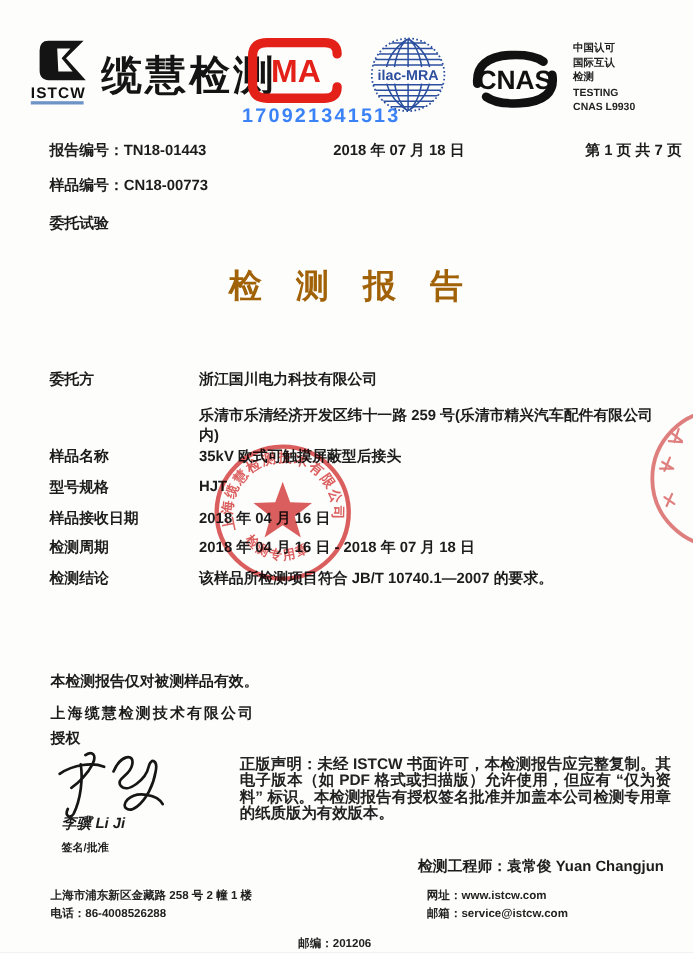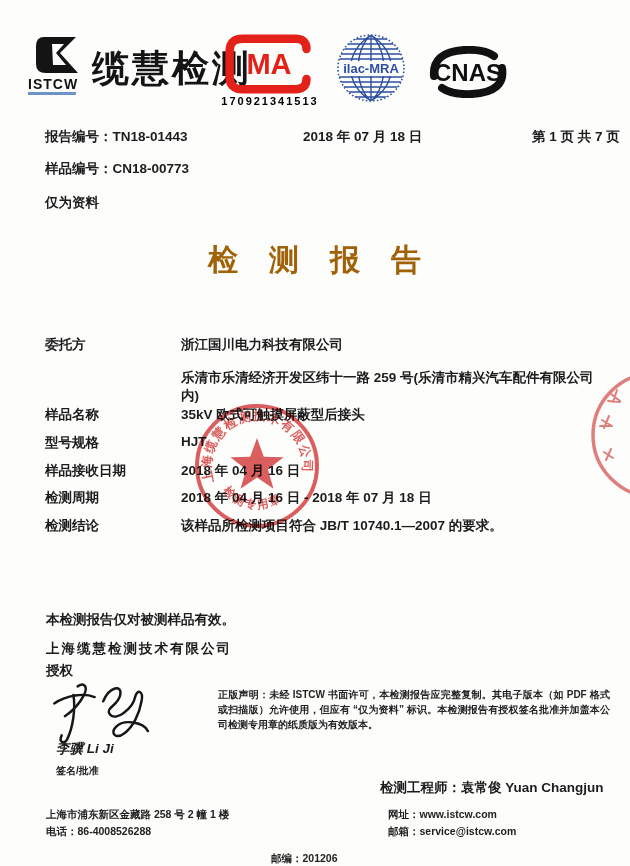--- a/index.html
+++ b/index.html
@@ -8,21 +8,21 @@
     background:#fdfdfc;overflow:hidden;
     font-family:"Liberation Sans","DejaVu Sans",sans-serif;
     color:#1c1c1c;
   }
   .abs{position:absolute;}
   
   .brand-cn{left:92px;top:44px;font-size:37px;font-weight:900;letter-spacing:3px;color:#141414;}
   .istcw-text{left:28px;top:76px;font-size:14px;font-weight:900;letter-spacing:1px;color:#111;}
   .istcw-tagline{left:28px;top:92px;width:48px;height:3px;background:#4a78b8;opacity:.8;}
   .cma-wrap{left:222px;top:34px;width:94px;height:60px;}
-  .cma-num{left:220px;top:95px;width:100px;text-align:center;font-size:11px;font-weight:900;letter-spacing:2px;color:#000000;}
+  .cma-num{left:220px;top:95px;width:100px;text-align:center;font-size:18px;font-weight:900;letter-spacing:2px;color:#3b82f6;}
   .ilac-wrap{left:336px;top:33px;}
   .cnas-wrap{left:424px;top:46px;}
   .accred{left:521px;top:37px;font-size:9.5px;line-height:13.5px;font-weight:700;color:#222;}
   
   .meta{font-size:13.5px;font-weight:700;}
   .m-report{left:45px;top:128px;}
   .m-date{left:303px;top:128px;}
   .m-page{left:504px;top:128px;margin-left:28px;}
   .m-sample{left:45px;top:160px;}
   .m-contract{left:270px;top:160px;}
@@ -38,21 +38,21 @@
   
   .stamp-main{left:191px;top:398px;mix-blend-mode:multiply;pointer-events:none;}
   .stamp-edge{left:577px;top:368px;mix-blend-mode:multiply;pointer-events:none;}
   
   .validity{left:46px;top:611px;font-size:13.5px;font-weight:700;}
   .company{left:46px;top:640px;font-size:13.5px;font-weight:700;letter-spacing:2px;}
   .authorize{left:46px;top:662px;font-size:13.5px;font-weight:700;}
   .sig{left:30px;top:680px;}
   .signer-name{left:56px;top:740px;font-size:13.5px;font-weight:700;font-style:italic;}
   .signer-cap{left:56px;top:764px;font-size:10px;font-weight:700;}
-  .copyright{left:218px;top:687px;width:392px;font-size:10px;line-height:15px;font-weight:700;color:#222;text-align:justify;}
+  .copyright{left:218px;top:687px;width:392px;font-size:14px;line-height:15px;font-weight:700;color:#222;text-align:justify;}
   .engineer{left:380px;top:779px;font-size:13.5px;font-weight:700;}
   
   .foot{font-size:10.5px;line-height:17px;font-weight:700;color:#222;}
   .foot-c1{left:46px;top:806px;}
   .foot-c2{left:247px;top:850px;margin-left:24px;}
   .foot-c3{left:388px;top:806px;}
 </style>
 </head>
 <body>
 
@@ -87,26 +87,33 @@
     <text x="35" y="40" text-anchor="middle" font-size="13" font-weight="700" font-family="Liberation Sans, sans-serif" fill="#2b4f9e">ilac-MRA</text>
     <circle cx="35" cy="35" r="33" fill="none" stroke="#2b4f9e" stroke-width="1.6" stroke-dasharray="1.5 2.2"></circle>
   </svg>
 
   <svg class="abs cnas-wrap" width="88" height="52" viewBox="0 0 88 52">
     <path d="M10,30 Q8,6 40,4 Q60,3 70,10" fill="none" stroke="#111" stroke-width="8" stroke-linecap="round"></path>
     <path d="M78,22 Q82,46 48,48 Q28,49 18,42" fill="none" stroke="#111" stroke-width="8" stroke-linecap="round"></path>
     <text x="44" y="35" text-anchor="middle" font-size="24" font-weight="900" font-family="Liberation Sans, sans-serif" fill="#111">CNAS</text>
   </svg>
 
+  <div class="abs accred">
+    <div>中国认可</div>
+    <div>国际互认</div>
+    <div>检测</div>
+    <div>TESTING</div>
+    <div>CNAS L9930</div>
+  </div>
 
   <div class="abs meta m-report">报告编号：TN18-01443</div>
   <div class="abs meta m-date">2018 年 07 月 18 日</div>
   <div class="abs meta m-page">第 1 页 共 7 页</div>
   <div class="abs meta m-sample">样品编号：CN18-00773</div>
-  <div class="abs meta m-type">仅为资料</div>
+  <div class="abs meta m-type">委托试验</div>
 
   <div class="abs title">检测报告</div>
 
   <div class="frow f0">
     <span class="lab">委托方</span>
     <span class="val">浙江国川电力科技有限公司</span>
   </div>
   <div class="frow f1">
     <span class="lab"></span>
     <span class="val">乐清市乐清经济开发区纬十一路 259 号(乐清市精兴汽车配件有限公司内)</span>

